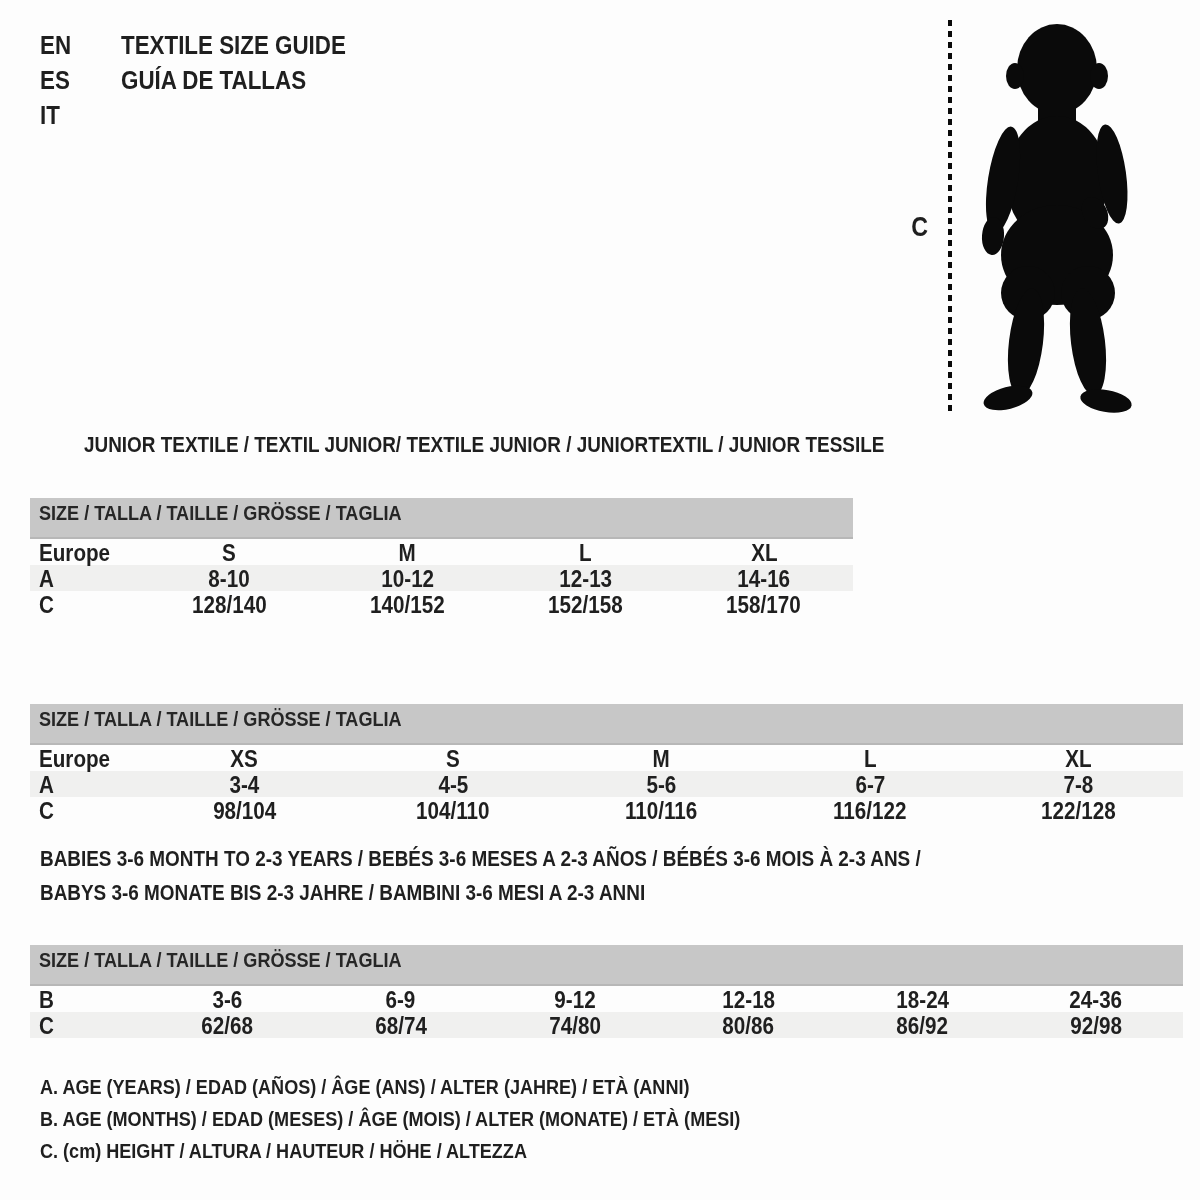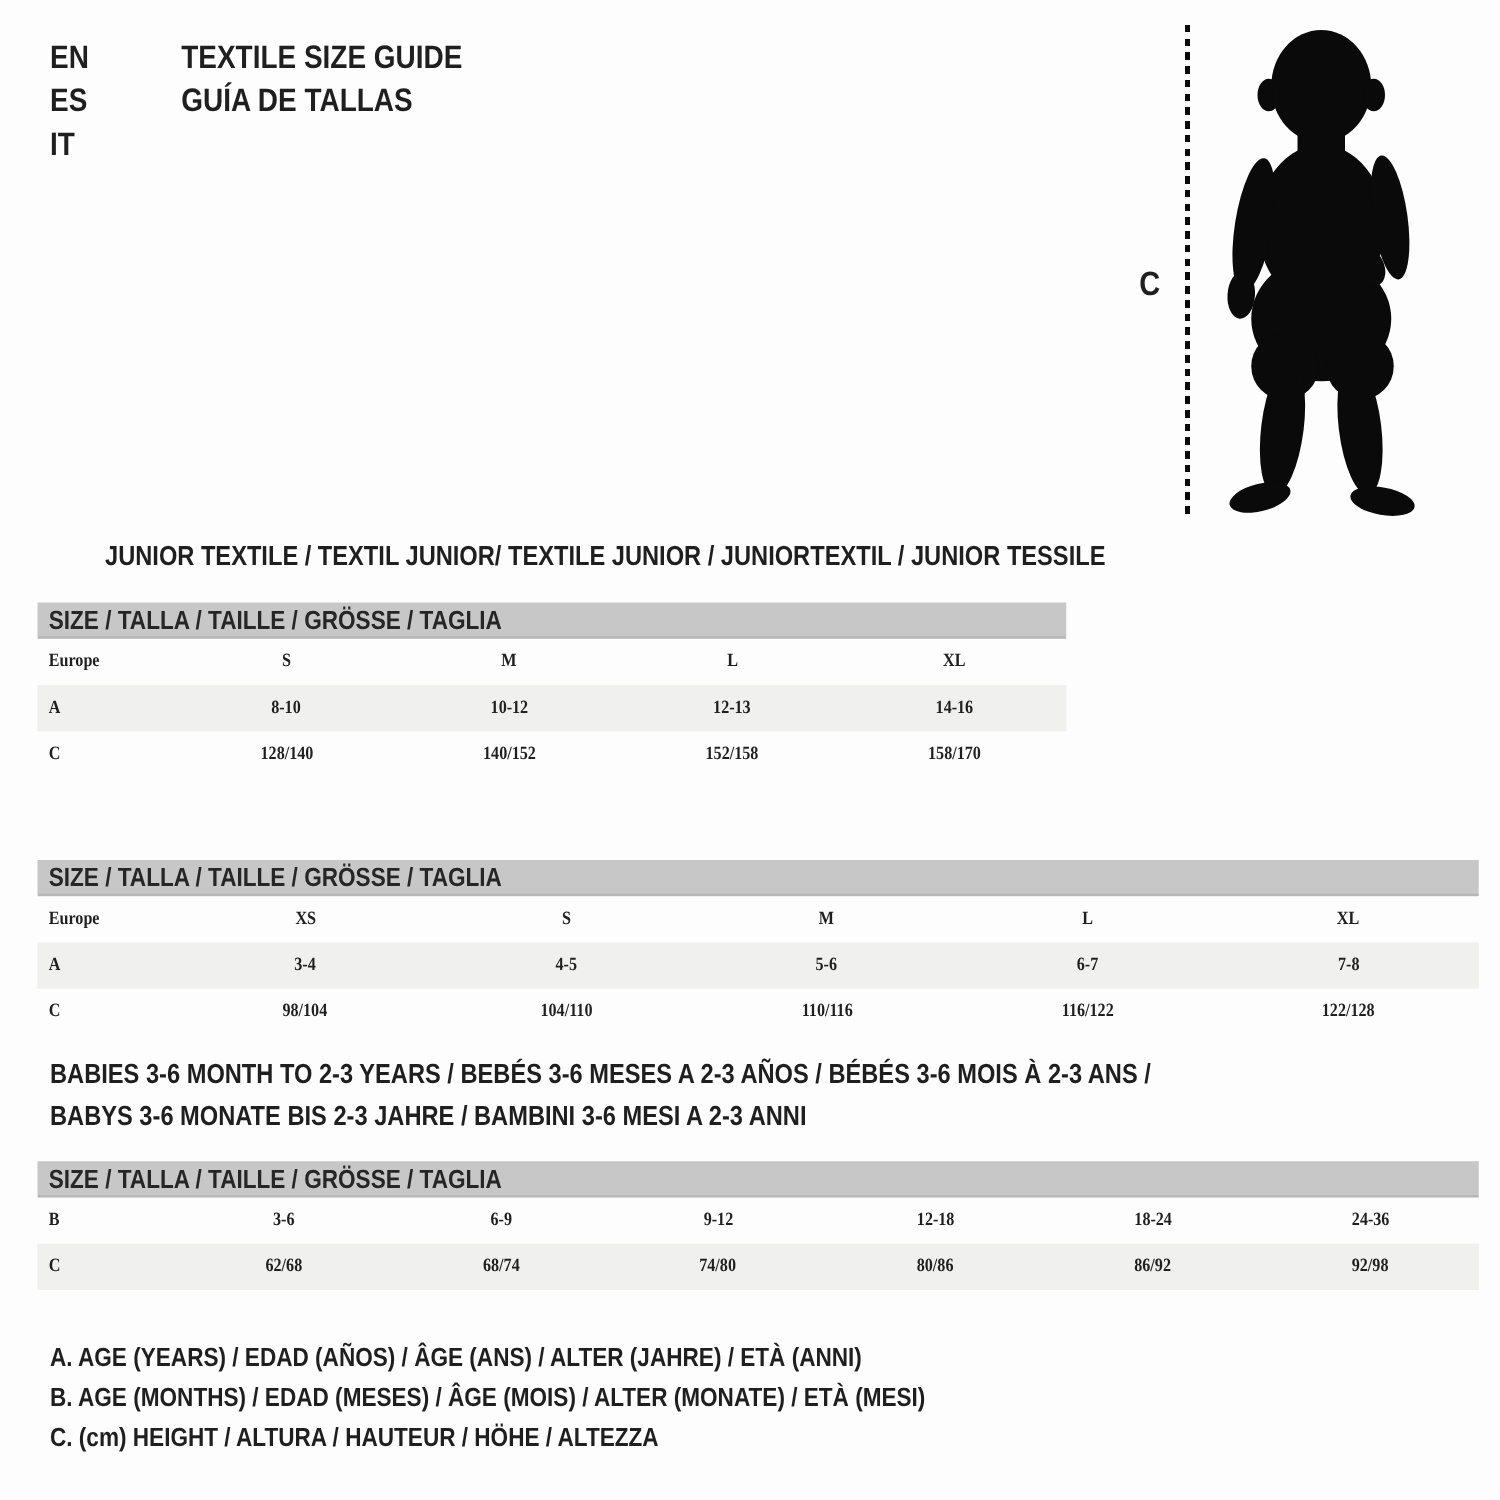--- a/index.html
+++ b/index.html
@@ -19,21 +19,21 @@
     font-weight:700;
     color:var(--ink);
     overflow:hidden;
   }
   
   .cx{display:inline-block;transform:scaleX(0.86);transform-origin:50% 50%;white-space:nowrap;}
   .cx.left{transform-origin:0 50%;}
 
   
   .lang-block{position:absolute;left:40px;top:28px;}
-  .lang-row{display:grid;grid-template-columns:81px auto;height:35px;line-height:35px;font-size:26px;gap:24px;}
+  .lang-row{display:grid;grid-template-columns:81px auto;height:35px;line-height:35px;font-size:26px;}
 
   
   .dash-line{position:absolute;left:948px;top:20px;width:4px;height:396px;
     background:repeating-linear-gradient(to bottom,var(--sil) 0px,var(--sil) 6px,transparent 6px,transparent 11px);}
   .c-label{position:absolute;left:910px;top:212px;font-size:27px;}
   .toddler{position:absolute;left:962px;top:12px;}
   .sil{fill:var(--sil);}
 
   
   .sec-title{position:absolute;left:40px;font-size:22px;line-height:26px;white-space:nowrap;}
@@ -41,23 +41,23 @@
   .t-child-title{top:640px;}
   .t-babies-title1{top:846px;}
   .t-babies-title2{top:880px;}
   .sub{font-size:0.6em;vertical-align:-0.28em;}
 
   
   .table{position:absolute;left:30px;}
   .t-junior{top:482px;width:823px;}
   .t-child{top:688px;width:1153px;}
   .t-babies{top:929px;width:1153px;}
-  .tbar{height:29px;line-height:29px;background:var(--bar);color:#262626;
-    padding-left:9px;font-size:21px;box-shadow:inset 0 -2px 0 rgba(0,0,0,0.08);}
-  .trow{display:grid;height:37px;align-items:center;font-size:15px;font-family:Liberation Serif, serif;}
+  .tbar{height:41px;line-height:29px;background:var(--bar);color:#262626;
+    padding-left:9px;font-size:21px;box-shadow:inset 0 -2px 0 rgba(0,0,0,0.08);margin-top:16px;}
+  .trow{display:grid;height:26px;align-items:center;font-size:24px;}
   .trow.shaded{background:var(--alt);}
   .cell{text-align:center;}
   .cell.label{text-align:left;padding-left:9px;}
 
   
   .footnote{position:absolute;left:40px;font-size:21px;line-height:26px;white-space:nowrap;}
   .fn-0{top:1074px;}
   .fn-1{top:1106px;}
   .fn-2{top:1138px;}
 </style>

